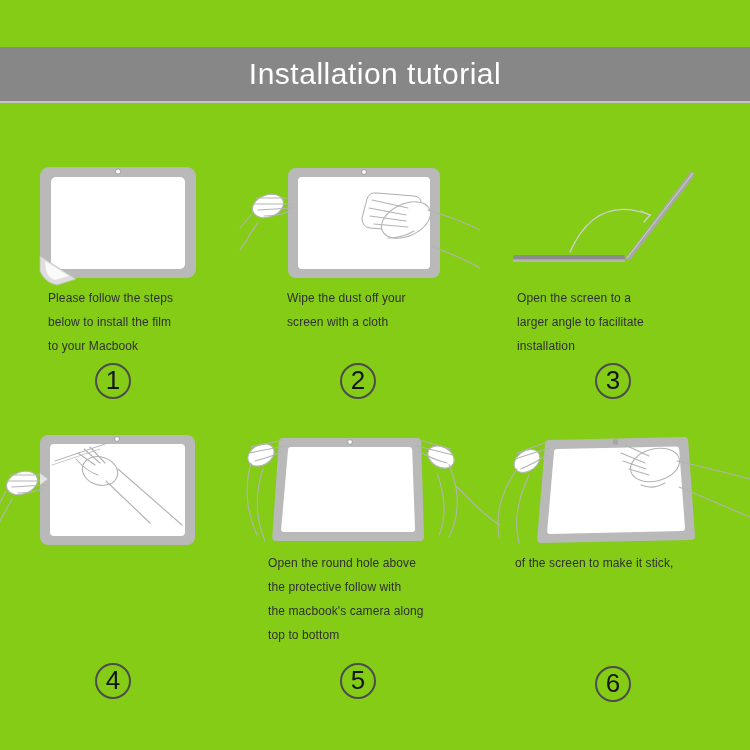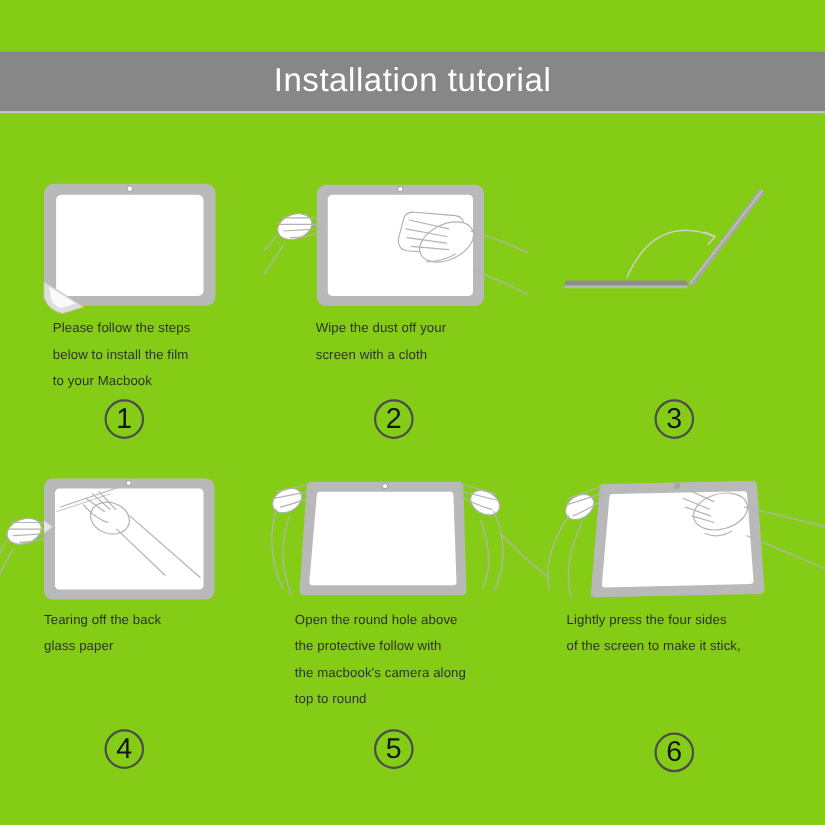--- a/index.html
+++ b/index.html
@@ -148,32 +148,32 @@
 
   <div class="caption" style="left:48px;top:286px;width:190px">
     <div>Please follow the steps</div>
     <div>below to install the film</div>
     <div>to your Macbook</div>
   </div>
   <div class="caption" style="left:287px;top:286px;width:190px">
     <div>Wipe the dust off your</div>
     <div>screen with a cloth</div>
   </div>
-  <div class="caption" style="left:40px;top:551px;width:190px">
-    <div>Tearing off the back</div>
-    <div>glass paper</div>
+  <div class="caption" style="left:517px;top:286px;width:200px">
+    <div>Open the screen to a</div>
+    <div>larger angle to facilitate</div>
+    <div>installation</div>
   </div>
   <div class="caption" style="left:268px;top:551px;width:210px">
     <div>Open the round hole above</div>
     <div>the protective follow with</div>
     <div>the macbook's camera along</div>
-    <div>top to round</div>
+    <div>top to bottom</div>
   </div>
   <div class="caption" style="left:515px;top:551px;width:230px">
-    <div>Lightly press the four sides</div>
     <div>of the screen to make it stick,</div>
   </div>
 
   <div class="badge" style="left:95px;top:363px">1</div>
   <div class="badge" style="left:340px;top:363px">2</div>
   <div class="badge" style="left:595px;top:363px">3</div>
   <div class="badge" style="left:95px;top:663px">4</div>
   <div class="badge" style="left:340px;top:663px">5</div>
   <div class="badge" style="left:595px;top:666px">6</div>
 

